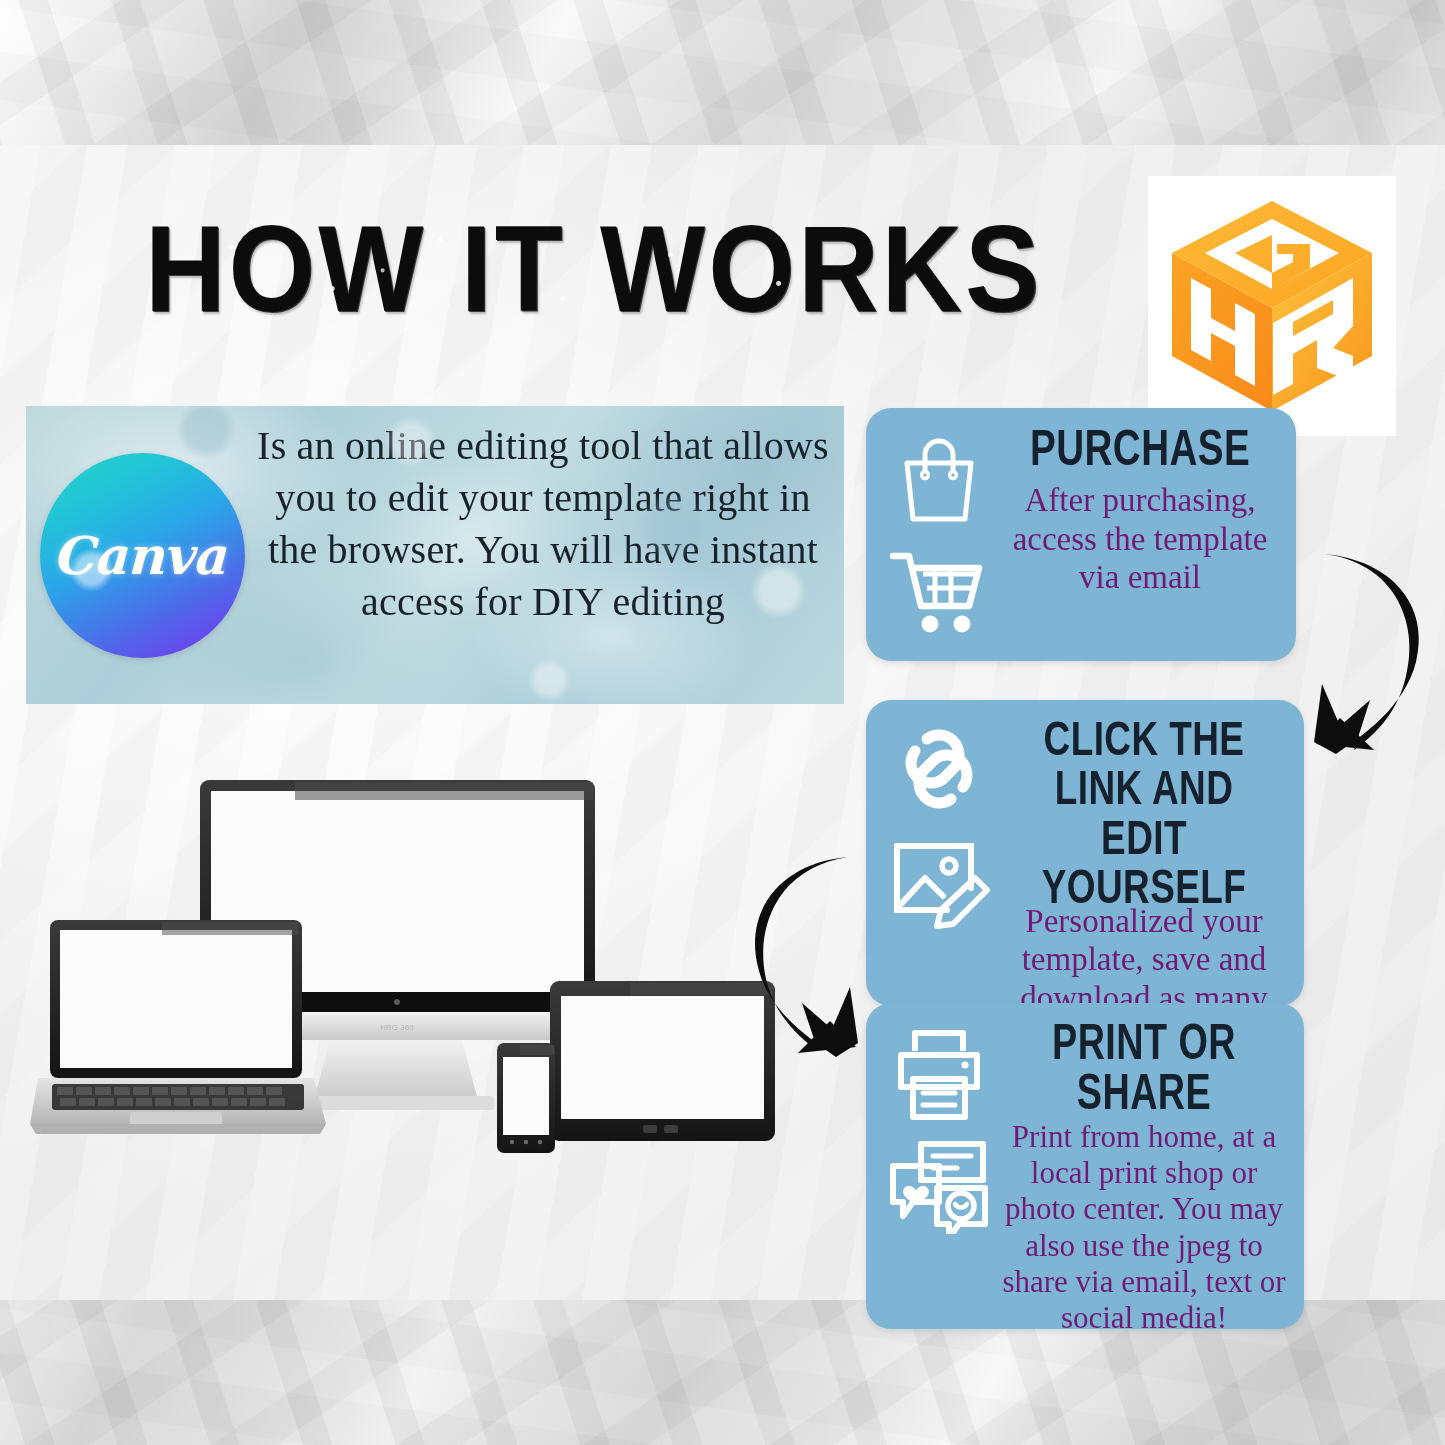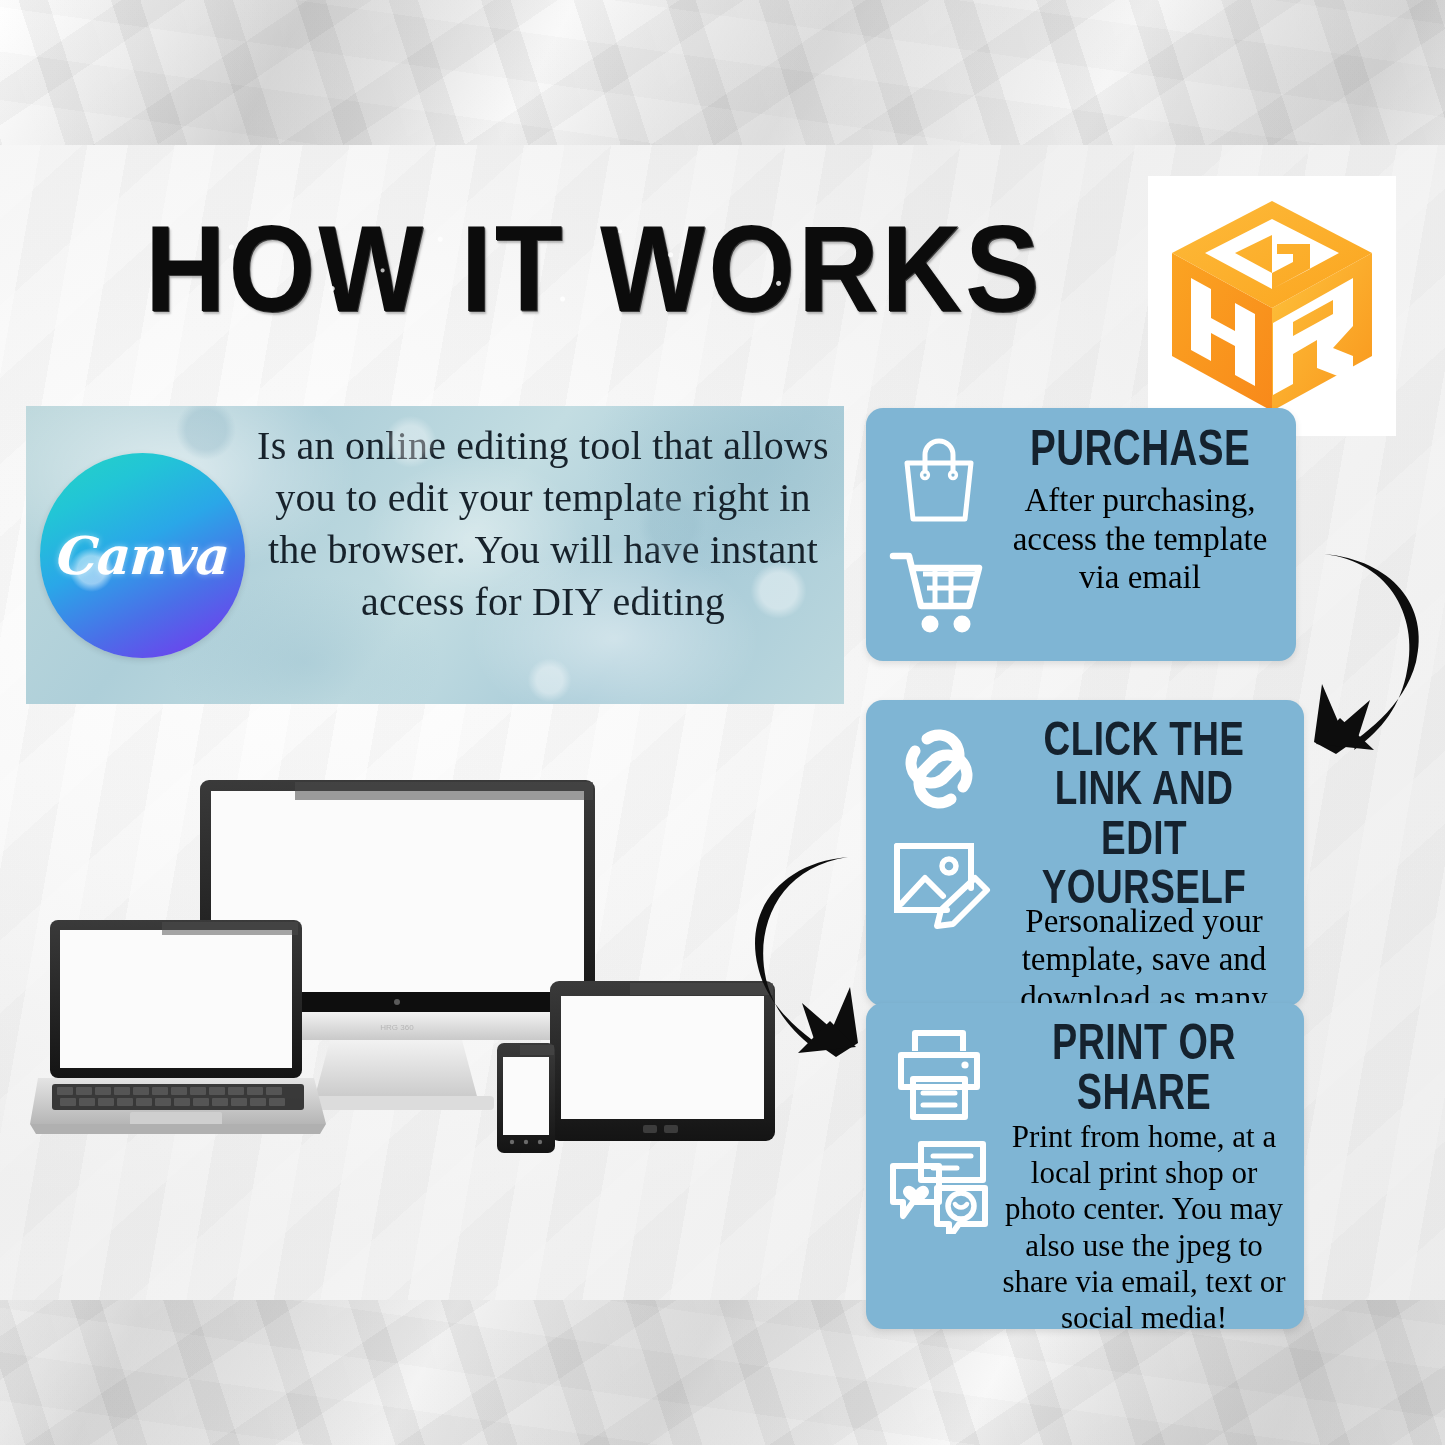--- a/index.html
+++ b/index.html
@@ -193,21 +193,21 @@
     width: 745px;
     height: 405px;
   }
 
   .screen-white { fill: #fbfbfb; }
 
   
   .card {
     position: absolute;
     background: #7fb5d4;
-    border-radius: 17px;
+    border-radius: 25px;
     box-shadow: 0 3px 7px rgba(0,0,0,0.10);
     overflow: hidden;
     padding-left: 19px;
   }
   .card-1 { left: 866px; top: 408px; width: 430px; height: 253px; }
   .card-2 { left: 866px; top: 700px; width: 438px; height: 306px; }
   .card-3 { left: 866px; top: 1003px; width: 438px; height: 326px; }
 
   .card-icons {
     position: absolute;
@@ -240,21 +240,21 @@
     line-height: 1.02;
     text-align: center;
     transform: scaleX(0.84) scaleY(1.1);
     transform-origin: center top;
     white-space: pre-line;
   }
   .card-desc {
     font-family: "Liberation Serif", serif;
     font-size: 31px;
     line-height: 1.17;
-    color: #000000;
+    color: #701a75;
     text-align: center;
     margin-top: 8px;
   }
   .card-1 .card-heading { font-size: 46px; }
   .card-1 .card-desc { font-size: 33px; margin-top: 12px; }
   .card-2 .card-desc { font-size: 33px; margin-top: 8px; }
   .card-3 .card-heading { font-size: 45px; }
   .card-3 .card-desc { font-size: 31px; margin-top: 10px; }
 
   

